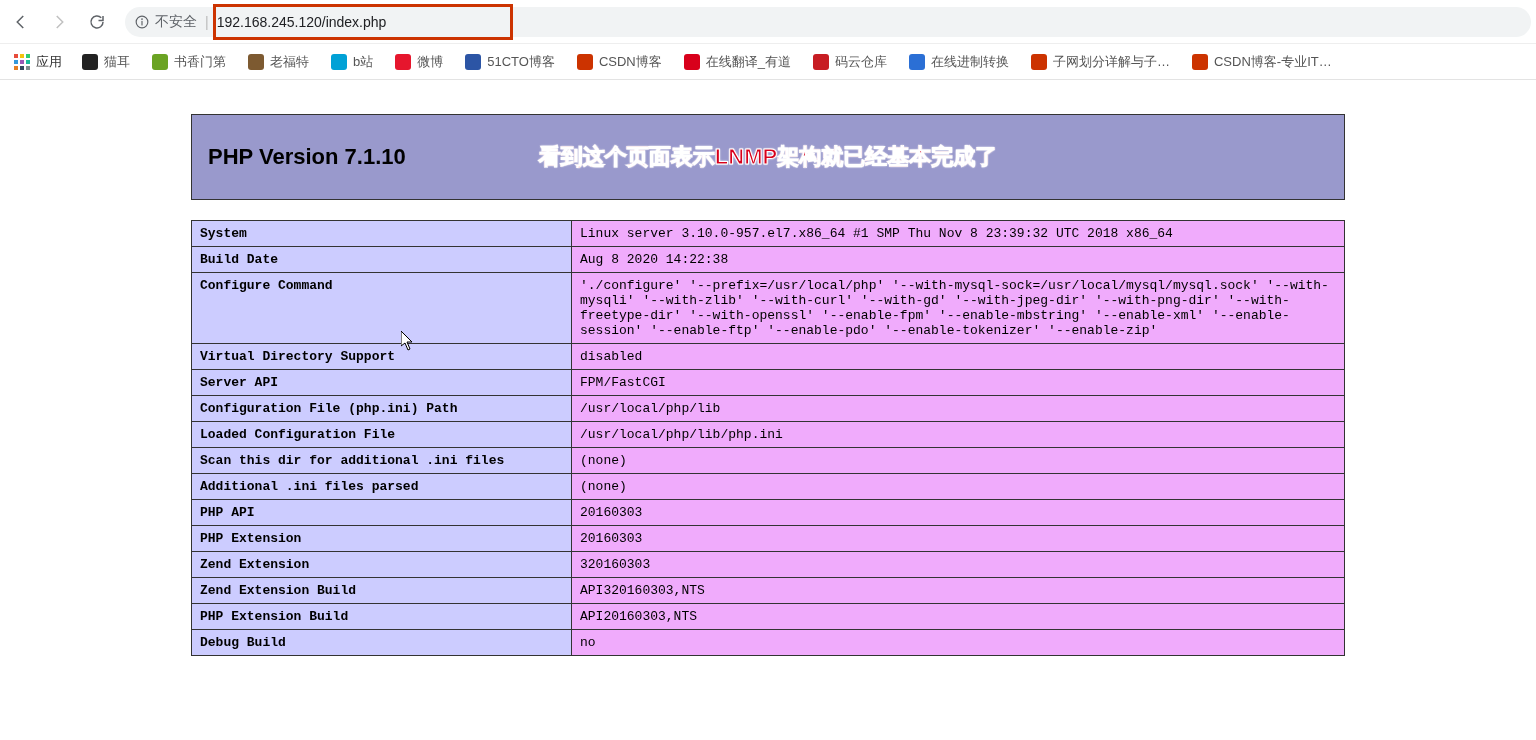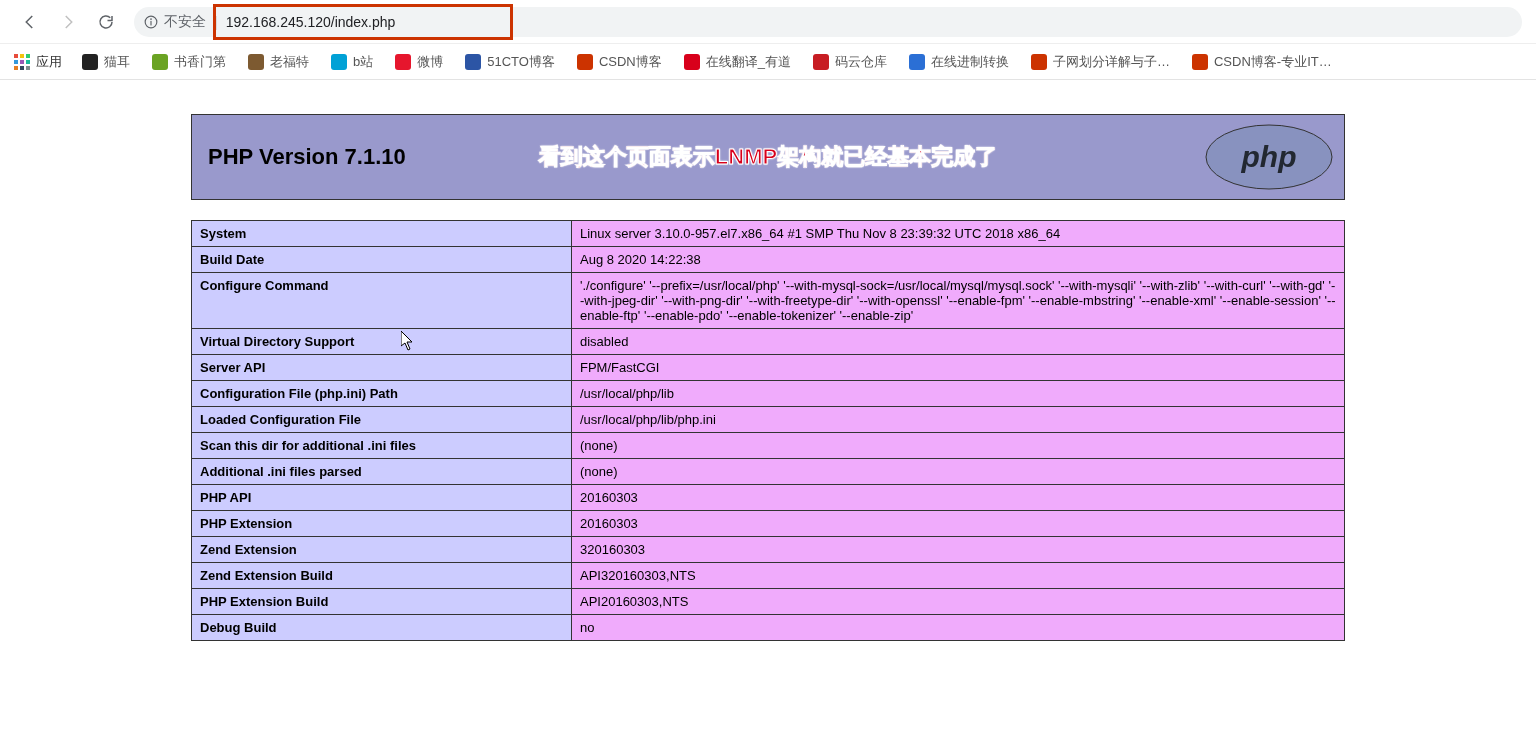--- a/index.html
+++ b/index.html
@@ -1,19 +1,19 @@
 <!DOCTYPE html>
 <html><head>
   <meta charset="utf-8">
   <style>
     * { margin:0; padding:0; box-sizing:border-box; }
     body { font-family: "Microsoft YaHei", Arial, sans-serif; background:#fff; width:1536px; }
 
     
-    .chrome-nav   { display:flex; align-items:center; height:44px; padding:0 14px; gap:6px; background:#fff; border-bottom:1px solid #eee; }
+    .chrome-nav   { display:flex; align-items:center; height:44px; padding:0 5px; gap:6px; background:#fff; border-bottom:1px solid #eee; }
     .nav-btn      { width:32px; height:32px; display:flex; align-items:center; justify-content:center; border-radius:50%; color:#5f6368; font-size:18px; cursor:pointer; }
     .nav-btn.dis  { color:#b6b6b6; }
     .addr-wrap    { display:flex; align-items:center; flex:1; height:30px; margin-left:6px; border-radius:15px; background:#f1f3f4; padding:0 10px; color:#202124; font-size:14px; overflow:hidden; position:relative; }
     .addr-info    { display:flex; align-items:center; gap:6px; color:#5f6368; font-size:14px; white-space:nowrap; }
     .addr-sep     { margin:0 8px; color:#bbb; }
     .addr-url     { white-space:nowrap; }
     .highlight-box{ position:absolute; left:213px; top:4px; width:300px; height:36px; border:3px solid #c30; pointer-events:none; z-index:10; }
 
     .bm-bar       { display:flex; align-items:center; height:36px; padding:0 8px; gap:6px; background:#fff; border-bottom:1px solid #e3e3e3; font-size:13px; position:relative; }
     .bm-apps      { display:flex; align-items:center; gap:6px; padding:0 6px; color:#333; cursor:pointer; }
@@ -28,21 +28,21 @@
 
     
     .phpinfo        { width:1154px; margin:24px auto 0; }
     .php-header     { position:relative; background:#9999cc; border:1px solid #333; height:86px; padding:0 16px; display:flex; align-items:center;margin-top:34px; }
     .php-title      { font-size:22px; font-weight:bold; color:#000; }
     .php-banner     { position:absolute; left:50%; top:50%; transform:translate(-50%,-50%); font-size:22px; font-weight:900; color:#d8001b; -webkit-text-stroke:1px #fff; white-space:nowrap; text-shadow:0 0 2px #fff,0 0 2px #fff; }
     .php-logo       { position:absolute; right:10px; top:50%; transform:translateY(-50%); }
     .php-logo svg   { display:block; }
 
     table.php-table { width:100%; border-collapse:collapse; margin-top:20px; }
-    table.php-table td { border:1px solid #333; padding:5px 8px; font-size:13px; vertical-align:top; }
+    table.php-table td { border:1px solid #333; padding:5px 8px; font-size:13px; vertical-align:top;font-family:Liberation Mono, monospace; }
     td.k            { background:#ccccff; font-weight:bold; width:380px; color:#000; }
     td.v            { background:#f0abfc; color:#000; word-break:break-word; }
 
     .cursor-arrow   { position:absolute; left:401px; top:331px; font-size:15px; color:#000; pointer-events:none; z-index:20; }
   </style>
 </head>
 <body>
 
 <div class="chrome-nav" style="position:relative;">
   <div class="nav-btn">
@@ -139,26 +139,20 @@
     <div class="bm-item">
       <span class="bm-ico" style="background: rgb(204, 51, 0);"></span>
       <span>CSDN博客-专业IT…</span>
     </div>
 </div>
 
 <div class="phpinfo">
   <div class="php-header">
     <div class="php-title">PHP Version 7.1.10</div>
     <div class="php-banner">看到这个页面表示LNMP架构就已经基本完成了</div>
-    <div class="php-logo">
-      <svg width="130" height="68" viewBox="0 0 130 68">
-        <ellipse cx="65" cy="34" rx="63" ry="32" fill="#8892BF" stroke="#333" stroke-width="1"></ellipse>
-        <text x="65" y="44" text-anchor="middle" font-family="Arial Black, Arial, sans-serif" font-size="30" font-weight="900" font-style="italic" fill="#222831">php</text>
-      </svg>
-    </div>
   </div>
 
   <table class="php-table">
     <tbody id="row-slot">
         <tr>
           <td class="k">System</td>
           <td class="v">Linux server 3.10.0-957.el7.x86_64 #1 SMP Thu Nov 8 23:39:32 UTC 2018 x86_64</td>
         </tr>
         <tr>
           <td class="k">Build Date</td>

